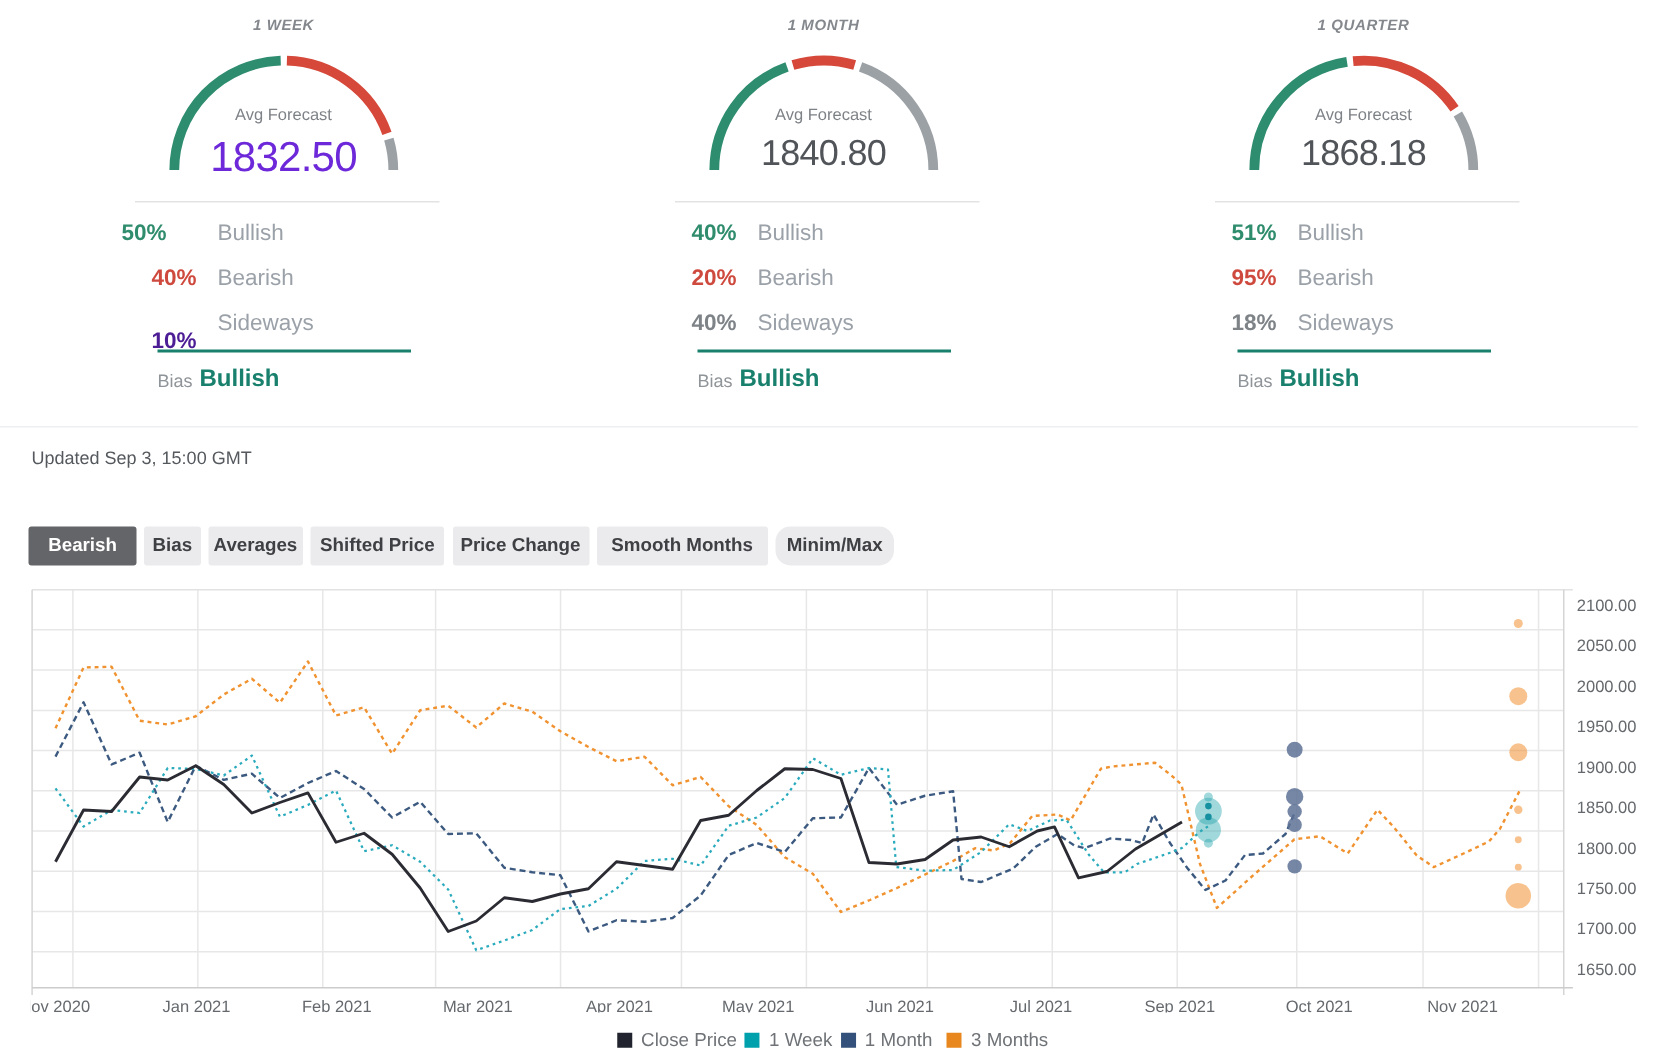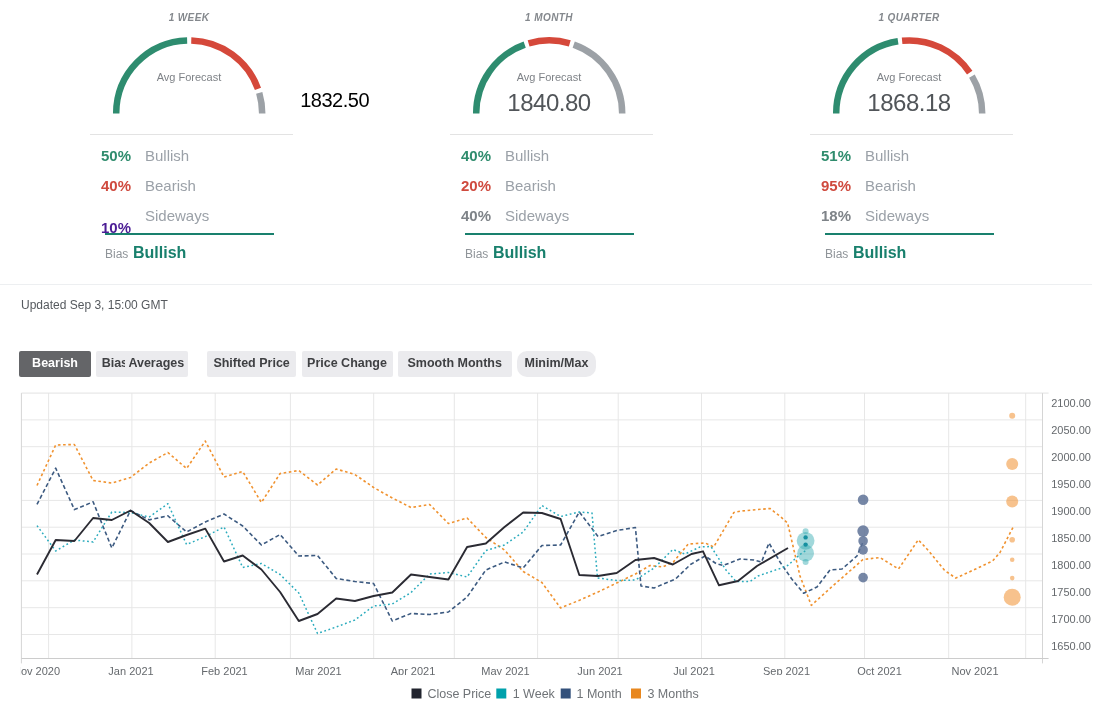--- a/index.html
+++ b/index.html
@@ -3,23 +3,23 @@
 <style>
 * { margin:0; padding:0; box-sizing:border-box; }
 body { font-family:"Liberation Sans", sans-serif; background:#ffffff; }
 #page { position:relative; width:1102px; height:706px; overflow:hidden; background:#fff; }
 </style></head>
 <body>
 <div id="page">
 <div style="position:absolute;left:9px;top:0;width:360px">
 <div style="position:absolute;left:0;top:12px;width:360px;text-align:center;font-size:10px;font-weight:bold;font-style:italic;color:#84888d;letter-spacing:.4px">1 WEEK</div>
 <div style="position:absolute;left:0;top:71px;width:360px;text-align:center;font-size:11px;color:#7e8287">Avg Forecast</div>
-<div style="position:absolute;left:0;top:89px;width:360px;text-align:right;font-size:20px;color:#000000;letter-spacing:-0.5px">1832.50</div>
+<div style="position:absolute;left:0;top:89px;width:360px;text-align:center;font-size:28px;color:#6d28d9;letter-spacing:-0.5px">1832.50</div>
 <div style="position:absolute;left:81px;top:134px;width:203px;height:1px;background:#e3e3e3"></div>
-<div style="position:absolute;left:72px;top:147px;width:50px;text-align:right;font-size:15px;font-weight:bold;color:#2f8c6d">50%</div>
+<div style="position:absolute;left:72px;top:147px;width:50px;font-size:15px;font-weight:bold;color:#2f8c6d">50%</div>
 <div style="position:absolute;left:136px;top:147px;font-size:15px;color:#9ba1a8">Bullish</div>
 <div style="position:absolute;left:72px;top:177px;width:50px;text-align:right;font-size:15px;font-weight:bold;color:#cf4a3e">40%</div>
 <div style="position:absolute;left:136px;top:177px;font-size:15px;color:#9ba1a8">Bearish</div>
 <div style="position:absolute;left:72px;top:219px;width:50px;text-align:right;font-size:15px;font-weight:bold;color:#4c1d95">10%</div>
 <div style="position:absolute;left:136px;top:207px;font-size:15px;color:#9ba1a8">Sideways</div>
 <div style="position:absolute;left:96px;top:233px;width:169px;height:2px;background:#19806d"></div>
 <div style="position:absolute;left:96px;top:247px;font-size:12px;color:#8f9499">Bias</div>
 <div style="position:absolute;left:124px;top:244px;font-size:16px;font-weight:bold;color:#19806d">Bullish</div>
 </div>
     <div style="position:absolute;left:369px;top:0;width:360px">
@@ -60,21 +60,21 @@
       <path d="M 528.61 43.36 A 73.0 73.0 0 0 1 569.79 43.36" stroke="#D5483A" stroke-width="6.5" fill="none"></path>
       <path d="M 573.71 44.64 A 73.0 73.0 0 0 1 622.20 113.40" stroke="#9CA1A6" stroke-width="6.5" fill="none"></path>
       <path d="M 836.20 113.40 A 73.0 73.0 0 0 1 898.01 41.26" stroke="#2E8C6F" stroke-width="6.5" fill="none"></path>
       <path d="M 902.10 40.75 A 73.0 73.0 0 0 1 969.71 72.56" stroke="#D5483A" stroke-width="6.5" fill="none"></path>
       <path d="M 971.92 76.04 A 73.0 73.0 0 0 1 982.20 113.40" stroke="#9CA1A6" stroke-width="6.5" fill="none"></path>
     </svg>
 <div style="position:absolute;left:0;top:284px;width:1092px;height:1px;background:#edeff1"></div>
 <div style="position:absolute;left:21px;top:298px;font-size:12px;color:#55595e">Updated Sep 3, 15:00 GMT</div>
 <div style="position:absolute;left:19.4px;top:351px;width:71.3px;height:25.5px;background:#646568;color:#ffffff;font-size:12.5px;font-weight:bold;text-align:center;line-height:25.5px;border-radius:2px;white-space:nowrap;overflow:hidden">Bearish</div>
     <div style="position:absolute;left:96.2px;top:351px;width:37.4px;height:25.5px;background:#ebebee;color:#3f4043;font-size:12.5px;font-weight:bold;text-align:center;line-height:25.5px;border-radius:2px;white-space:nowrap;overflow:hidden">Bias</div>
-    <div style="position:absolute;left:125px;top:351px;width:62.6px;height:25.5px;background:#ebebee;color:#3f4043;font-size:12.5px;font-weight:bold;text-align:center;line-height:25.5px;border-radius:2px;white-space:nowrap;overflow:hidden">Averages</div>
+    <div style="position:absolute;left:139.0px;top:351px;width:62.6px;height:25.5px;background:#ebebee;color:#3f4043;font-size:12.5px;font-weight:bold;text-align:center;line-height:25.5px;border-radius:2px;white-space:nowrap;overflow:hidden">Averages</div>
     <div style="position:absolute;left:207.1px;top:351px;width:89.0px;height:25.5px;background:#ebebee;color:#3f4043;font-size:12.5px;font-weight:bold;text-align:center;line-height:25.5px;border-radius:2px;white-space:nowrap;overflow:hidden">Shifted Price</div>
     <div style="position:absolute;left:301.5px;top:351px;width:91.0px;height:25.5px;background:#ebebee;color:#3f4043;font-size:12.5px;font-weight:bold;text-align:center;line-height:25.5px;border-radius:2px;white-space:nowrap;overflow:hidden">Price Change</div>
     <div style="position:absolute;left:398.0px;top:351px;width:113.5px;height:25.5px;background:#ebebee;color:#3f4043;font-size:12.5px;font-weight:bold;text-align:center;line-height:25.5px;border-radius:2px;white-space:nowrap;overflow:hidden">Smooth Months</div>
     <div style="position:absolute;left:517.2px;top:351px;width:78.5px;height:25.5px;background:#ebebee;color:#3f4043;font-size:12.5px;font-weight:bold;text-align:center;line-height:25.5px;border-radius:10px;white-space:nowrap;overflow:hidden">Minim/Max</div>
 <svg style="position:absolute;left:0;top:385px" width="1102" height="321" viewBox="0 385 1102 321">
       <defs>
         <clipPath id="cl">
           <rect x="20" y="385" width="1082" height="290"></rect>
         </clipPath>
       </defs>

